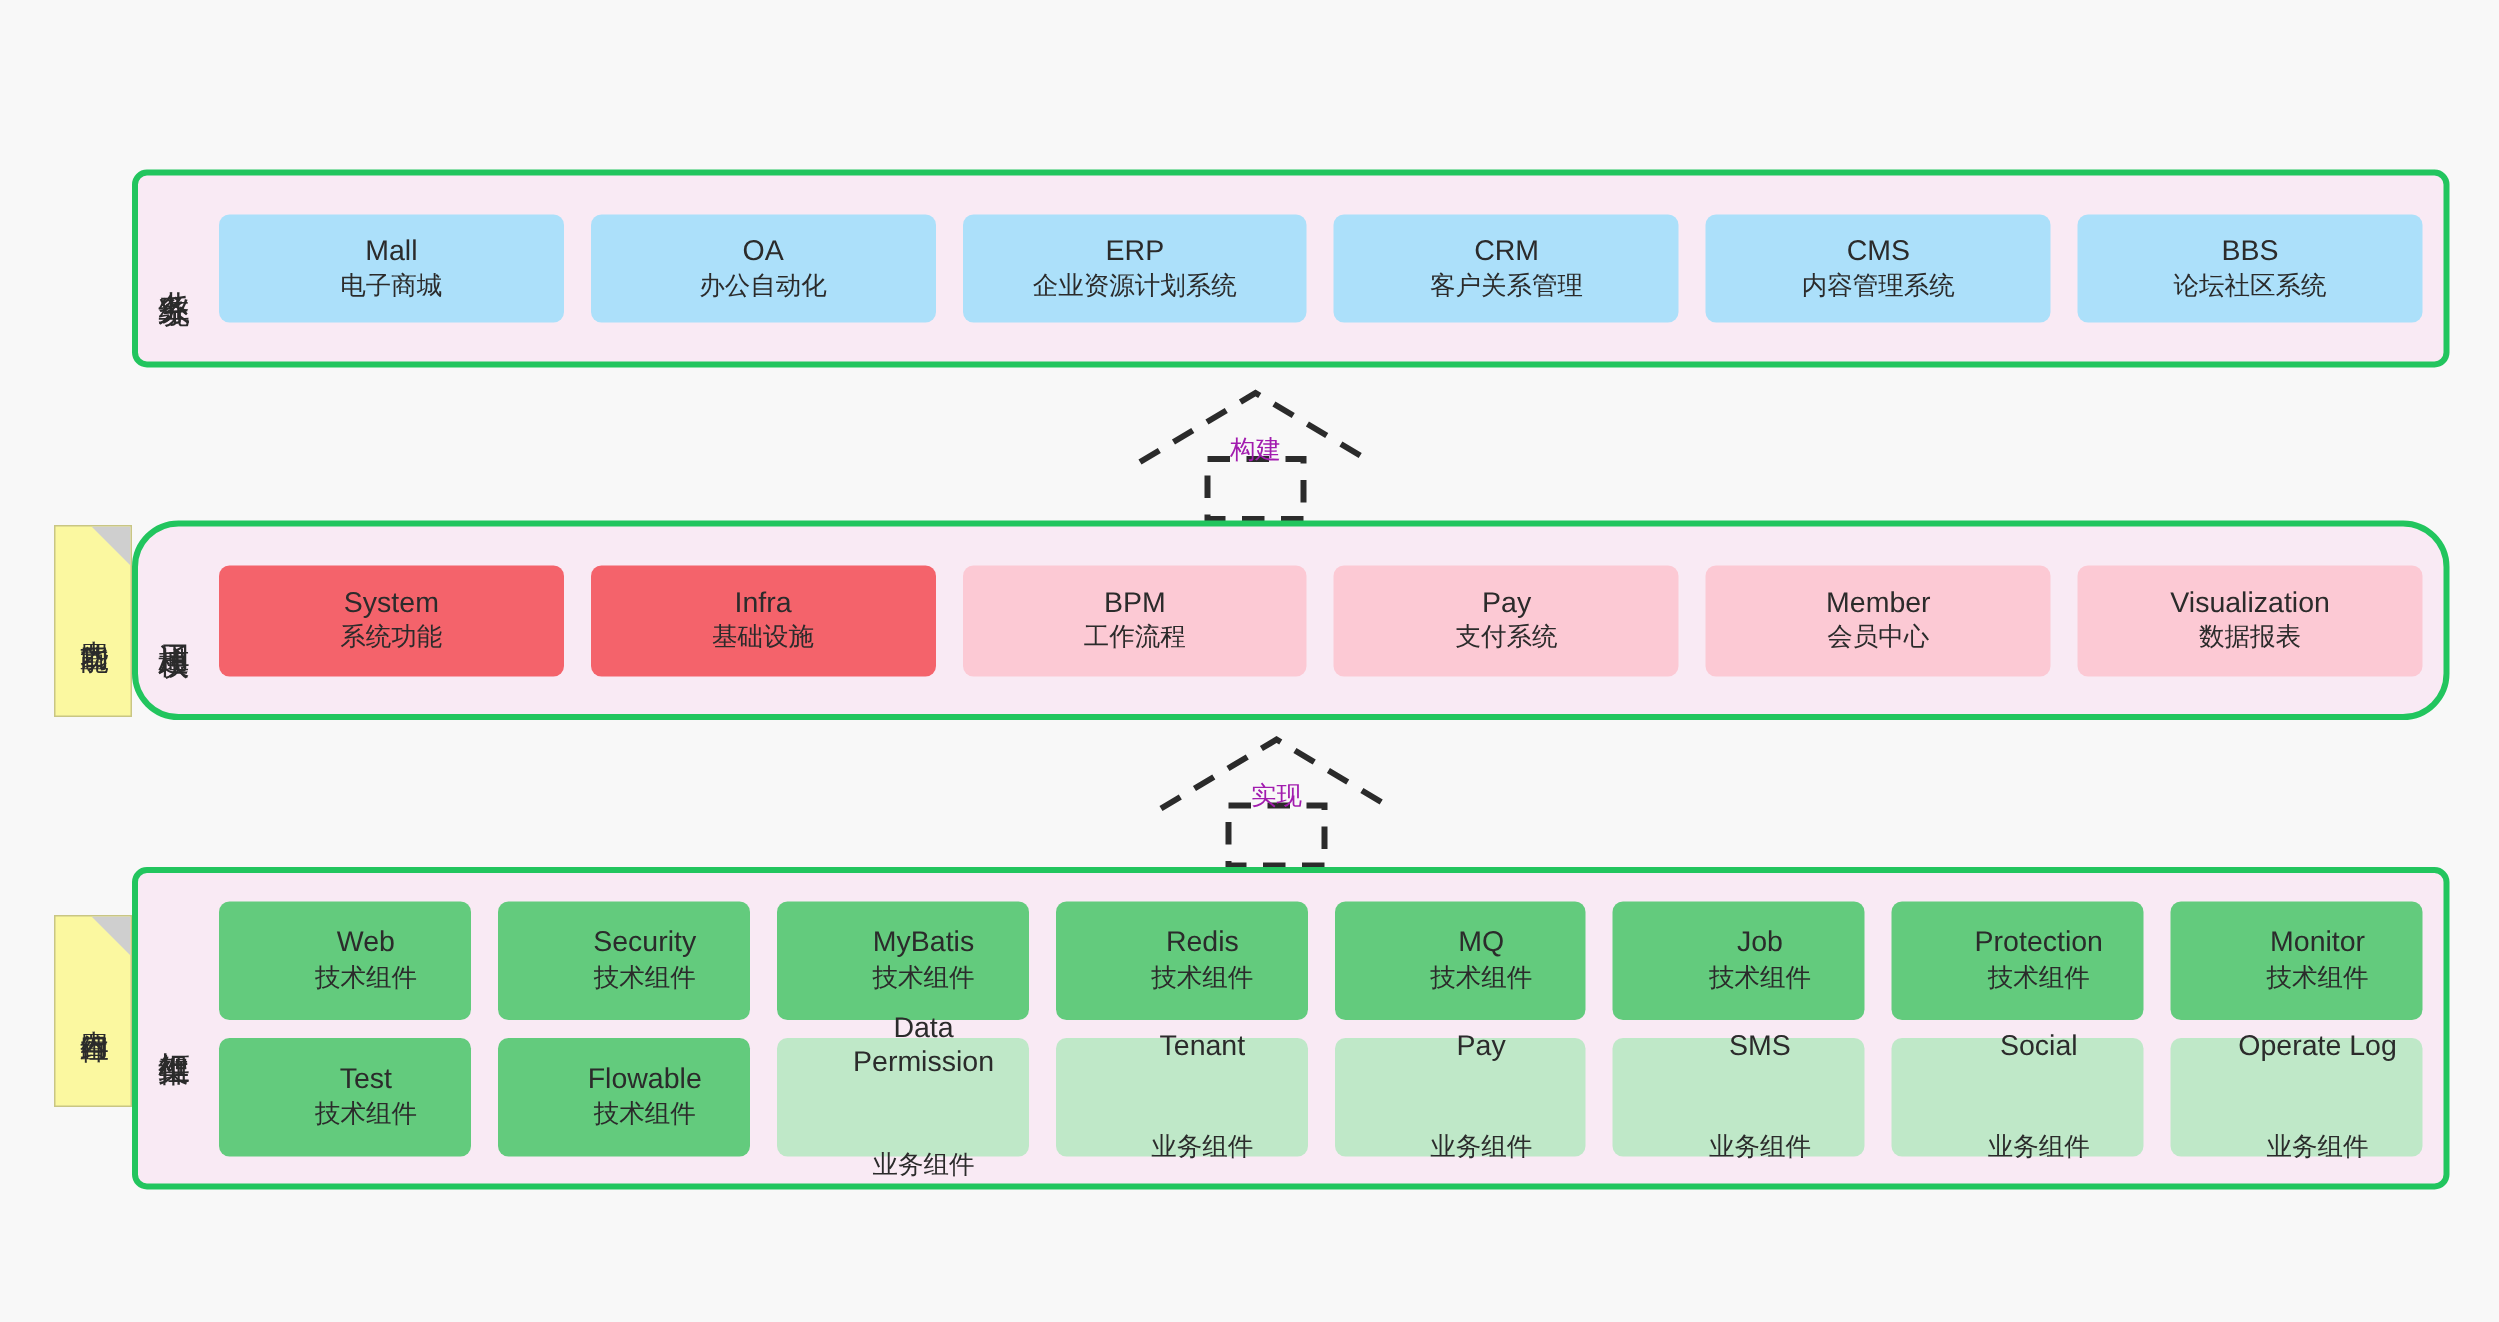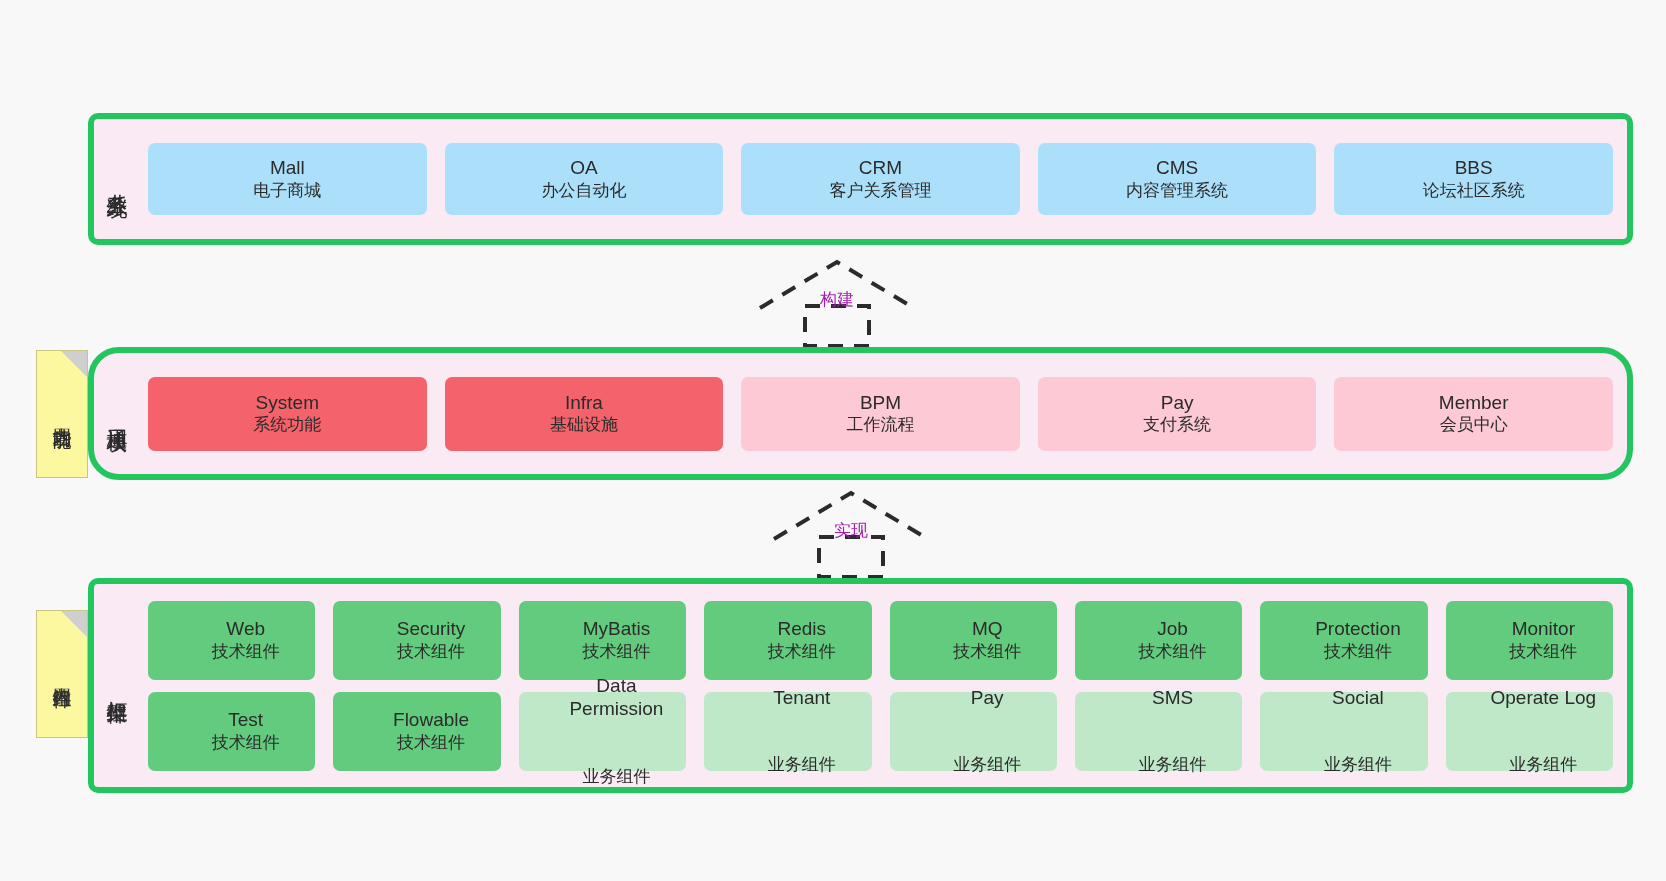--- a/index.html
+++ b/index.html
@@ -18,21 +18,21 @@
     width: 1666px;
     height: 881px;
     background: #f8f8f8;
     overflow: hidden;
   }
 
   
   .layer {
     position: absolute;
     background: #f9eaf4;
-    border: 6px solid #22c55e;
+    border: 4px solid #22c55e;
     border-radius: 10px;
     box-sizing: border-box;
     display: flex;
     align-items: stretch;
   }
   .layer-title {
     flex: 0 0 auto;
     width: 46px;
     display: flex;
     align-items: center;
@@ -157,20 +157,24 @@
         <div class="node blue">
           <span class="name">Mall</span>
           <span class="sub">电子商城</span>
         </div>
 
         <div class="node blue">
           <span class="name">OA</span>
           <span class="sub">办公自动化</span>
         </div>
 
+        <div class="node blue">
+          <span class="name">ERP</span>
+          <span class="sub">企业资源计划系统</span>
+        </div>
 
         <div class="node blue">
           <span class="name">CRM</span>
           <span class="sub">客户关系管理</span>
         </div>
 
         <div class="node blue">
           <span class="name">CMS</span>
           <span class="sub">内容管理系统</span>
         </div>
@@ -220,20 +224,24 @@
         <div class="node pink">
           <span class="name">Pay</span>
           <span class="sub">支付系统</span>
         </div>
 
         <div class="node pink">
           <span class="name">Member</span>
           <span class="sub">会员中心</span>
         </div>
 
+        <div class="node pink">
+          <span class="name">Visualization</span>
+          <span class="sub">数据报表</span>
+        </div>
 
       </div>
     </div>
   </div>
 
   <div class="uml-arrow" id="arrow-impl">
     <svg width="178" height="92" viewBox="0 0 178 92" aria-hidden="true">
       <path d="M 12 52 L 89 6 L 166 52" fill="none" stroke="#2b2b2b" stroke-width="4" stroke-dasharray="15,11" stroke-linecap="butt"></path>
       <path d="M 57 50 L 121 50 L 121 90 L 57 90 Z" fill="none" stroke="#2b2b2b" stroke-width="4" stroke-dasharray="15,11"></path>
     </svg>

